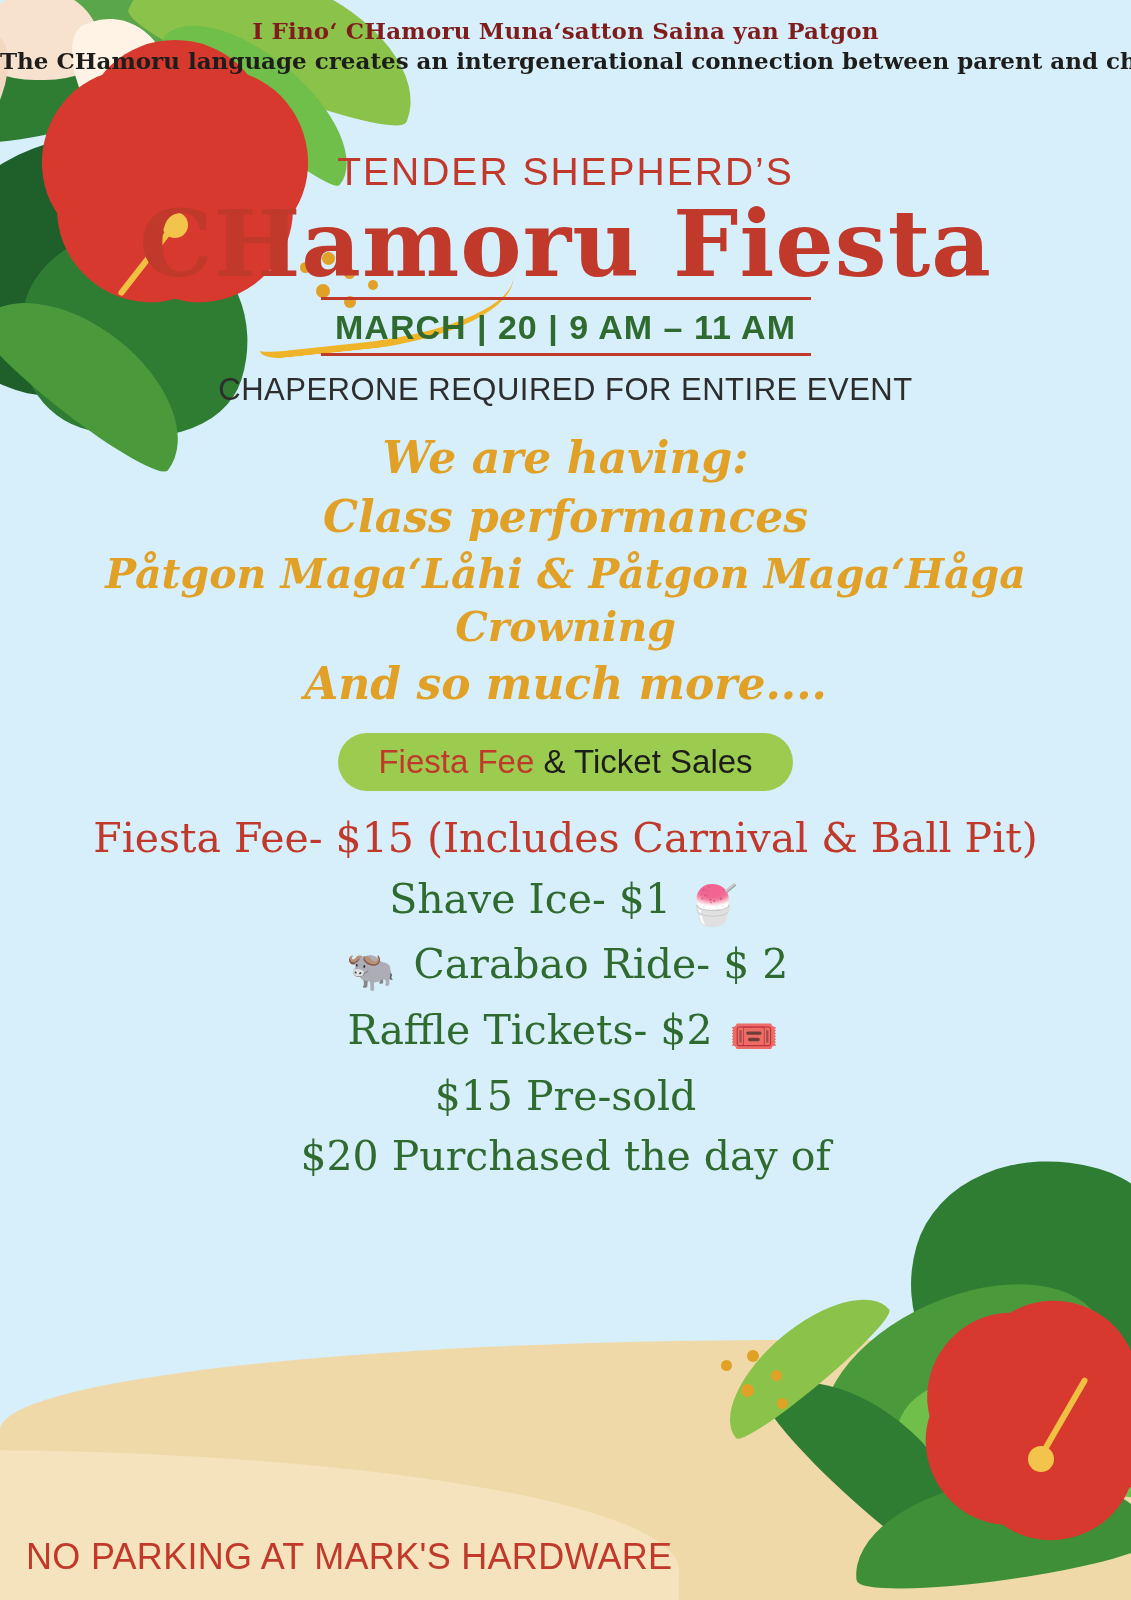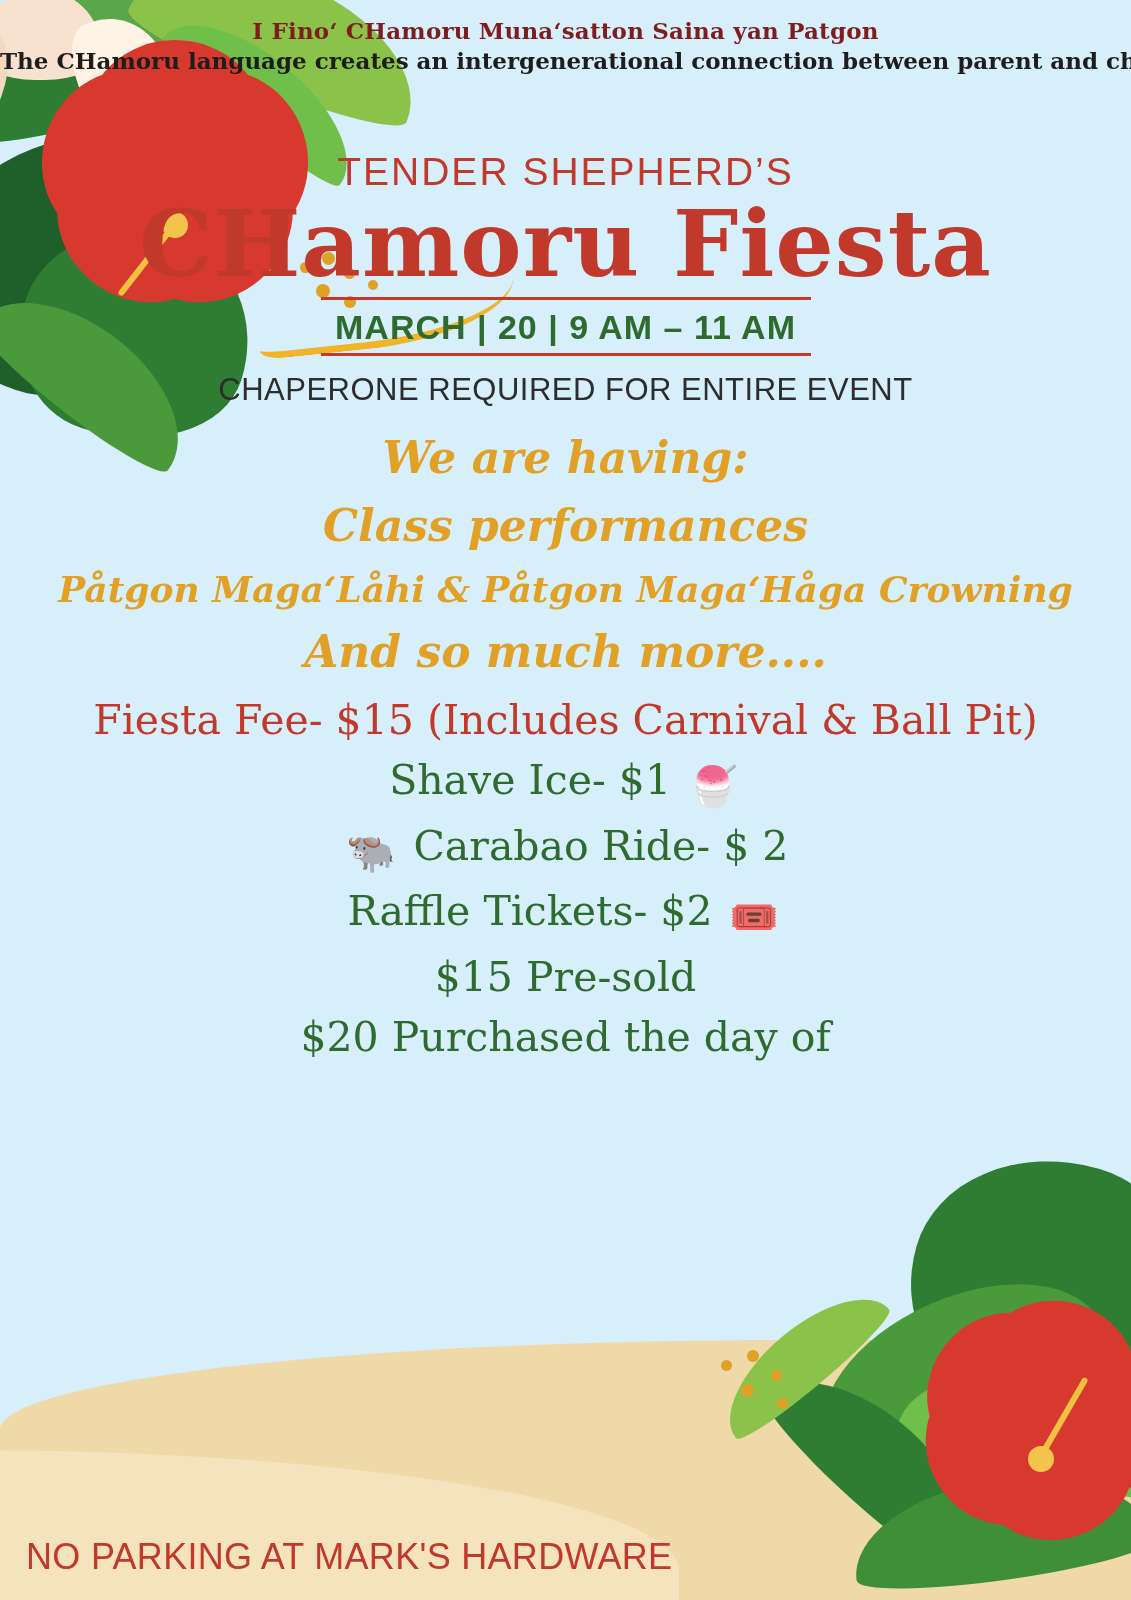--- a/index.html
+++ b/index.html
@@ -165,25 +165,25 @@
     margin-bottom: 22px;
   }
 
   .having {
     font-family: "DejaVu Serif", serif;
     font-style: italic;
     font-weight: bold;
     color: #e0a126;
     line-height: 1.28;
   }
-  .having div { margin: 12px 0; }
+  .having div { margin: 3px 0; }
   .h1 { font-size: 44px; }
   .h2 { font-size: 44px; }
   .h3 { font-size: 44px; }
-  .h4 { font-size: 36px; }
+  .h4 { font-size: 41px; }
   .h5 { font-size: 44px; }
 
   .pill {
     display: inline-block;
     background: #9ccc4f;
     border-radius: 30px;
     padding: 10px 40px;
     margin: 18px 0 14px 0;
     font-size: 33px;
     font-family: "Liberation Sans", sans-serif;
@@ -304,20 +304,23 @@
     <div class="rule2"></div>
     <div class="chaperone">CHAPERONE REQUIRED FOR ENTIRE EVENT</div>
 
     <div class="having">
       <div class="h1">We are having:</div>
       <div class="h2">Class performances</div>
       <div class="h4">Påtgon MagaʻLåhi &amp; Påtgon MagaʻHåga Crowning</div>
       <div class="h5">And so much more....</div>
     </div>
 
+    <div class="pill">
+      <span class="red">Fiesta Fee</span><span> &amp; Ticket Sales</span>
+    </div>
 
     <div class="fees">
       <div class="fee-line fee-1">Fiesta Fee- $15 (Includes Carnival &amp; Ball Pit)</div>
 
       <div class="fee-line fee-2">
         <span>Shave Ice- $1</span>
         <span class="inline-emoji">🍧</span>
       </div>
 
       <div class="fee-line fee-3">

